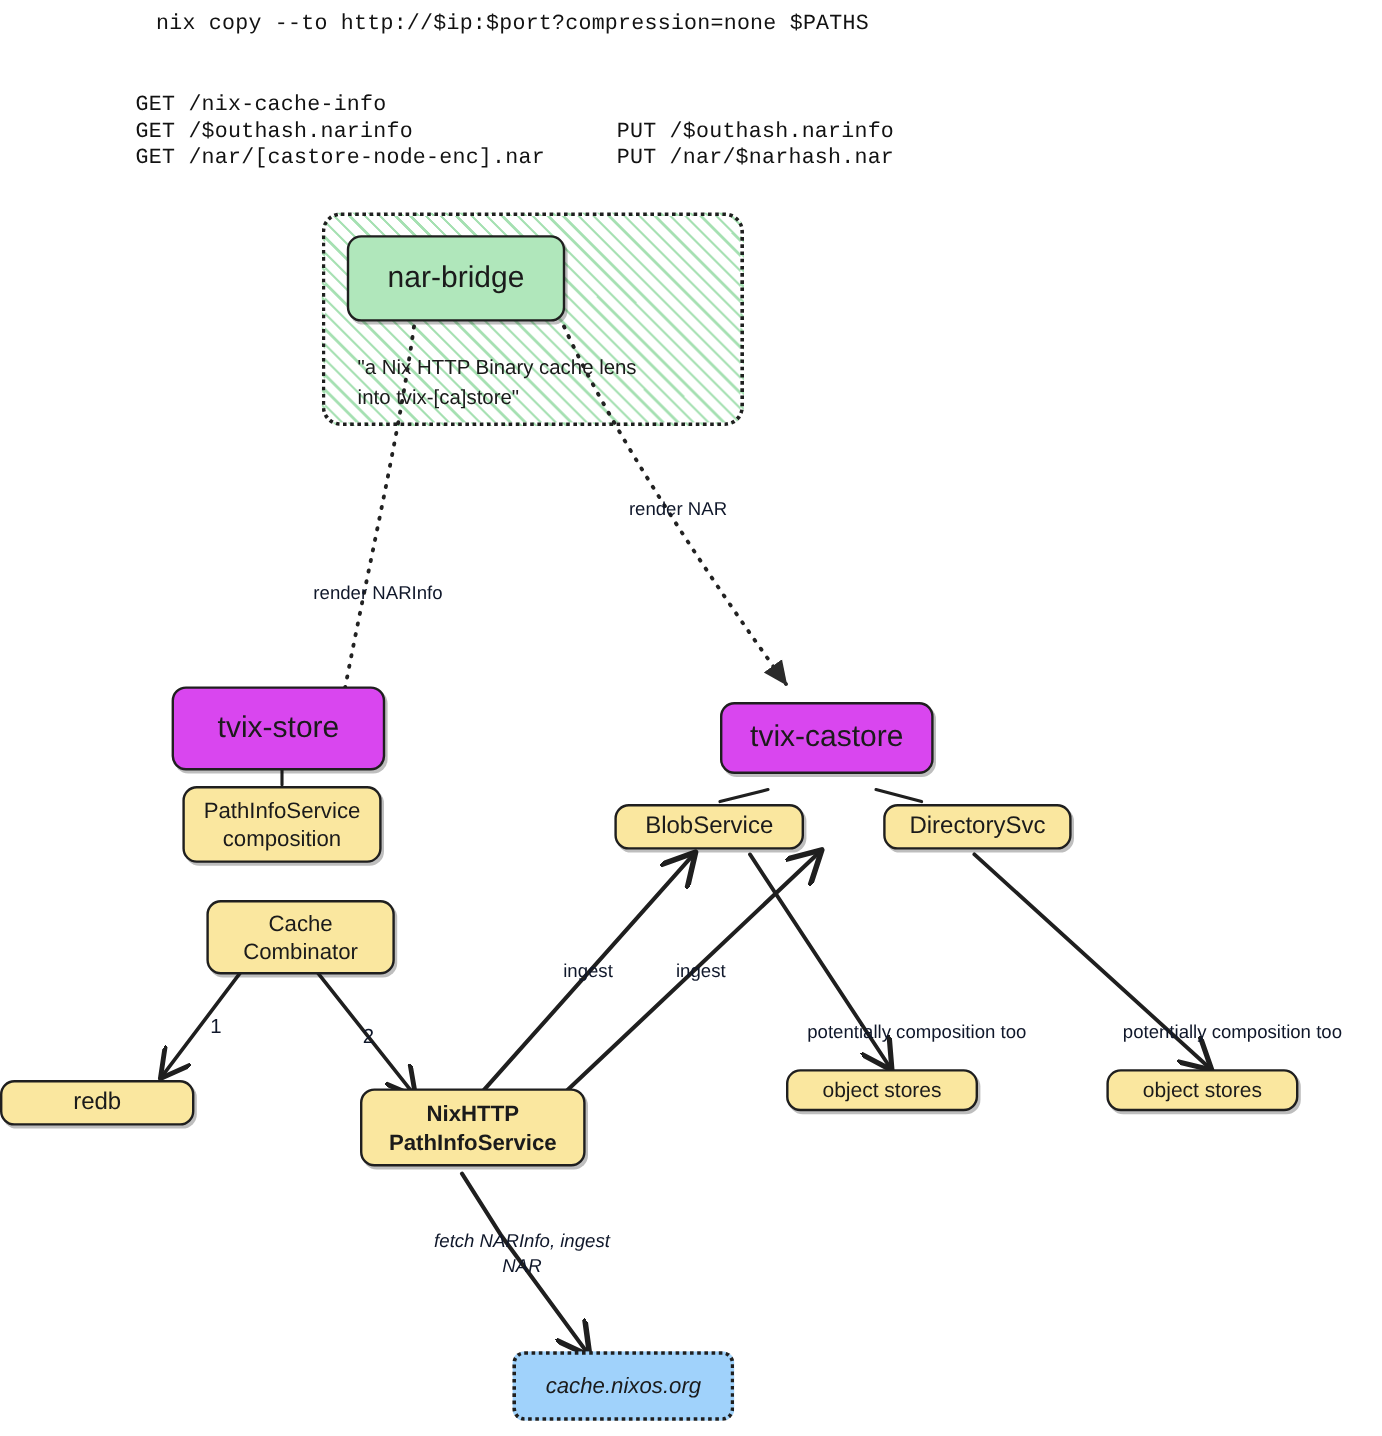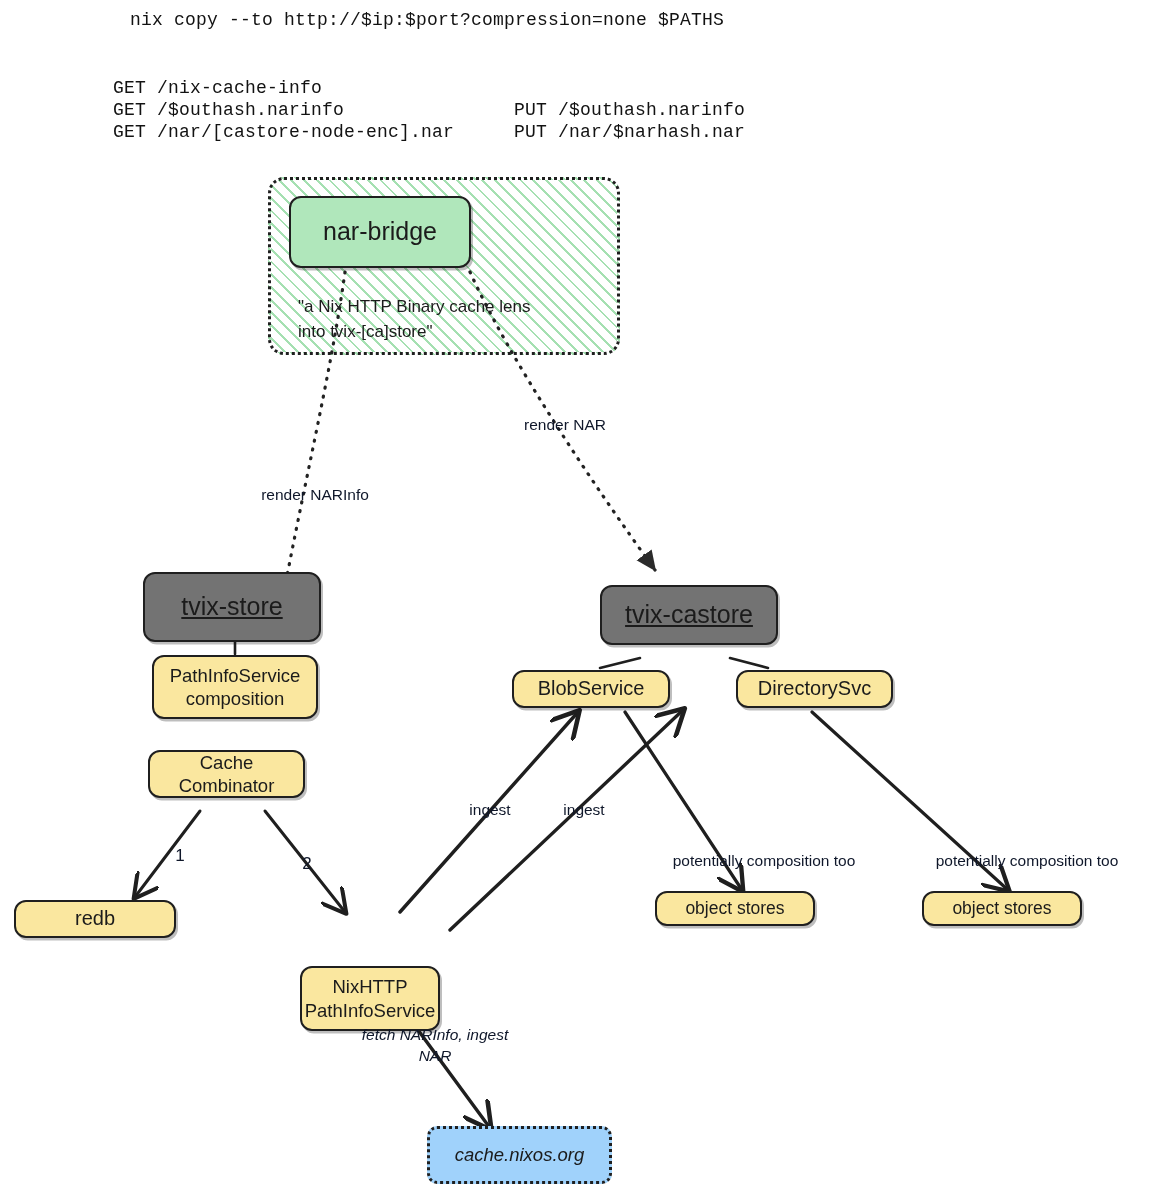--- a/index.html
+++ b/index.html
@@ -40,21 +40,21 @@
     border-radius: 12px;
     display: flex;
     align-items: center;
     justify-content: center;
     text-align: center;
     line-height: 1.26;
     color: #1b1b1b;
     box-shadow: 2px 2.5px 0 rgba(20,20,20,0.28);
   }
   .node.green  { background: #b0e7bb; }
-  .node.pink   { background: #737373; text-decoration: underline; }
+  .node.pink   { background: #d946ef; }
   .node.yellow { background: #fae79f; }
   .node.blue   { background: #a0d2fb; border-style: dotted; border-width: 3px; border-radius: 10px; box-shadow: none; }
 
   .group-box {
     position: absolute;
     box-sizing: border-box;
     border: 3px dotted #1f1f1f;
     border-radius: 16px;
     background-color: #ffffff;
     background-image: repeating-linear-gradient(
@@ -145,30 +145,30 @@
 
   <div class="node green t-24" style="left:289px; top:196px; width:182px; height:72px;">nar-bridge</div>
 
   <div class="node pink t-24" style="left:143px; top:572px; width:178px; height:70px;">tvix-store</div>
 
   <div class="node pink t-24" style="left:600px; top:585px; width:178px; height:60px;text-align:center;">tvix-castore</div>
 
   <div class="node yellow t-18" style="left:152px; top:655px; width:166px; height:64px; white-space:pre-line;">PathInfoService
 composition</div>
 
-  <div class="node yellow t-18" style="left:148px; top:750px; width:157px; height:48px; white-space:pre-line;">Cache
+  <div class="node yellow t-18" style="left:172px; top:750px; width:157px; height:62px; white-space:pre-line;">Cache
 Combinator</div>
 
   <div class="node yellow t-20" style="left:512px; top:670px; width:158px; height:38px;">BlobService</div>
 
   <div class="node yellow t-20" style="left:688px; top:670px; width:157px; height:38px;margin-left:48px;">DirectorySvc</div>
 
-  <div class="node yellow t-20" style="left:14px; top:900px; width:162px; height:38px;">redb</div>
+  <div class="node yellow t-20" style="left:0; top:900px; width:162px; height:38px;">redb</div>
 
-  <div class="node yellow t-18" style="left:300px; top:966px; width:140px; height:65px; white-space:pre-line;">NixHTTP
+  <div class="node yellow t-18" style="left:300px; top:907px; width:188px; height:65px; white-space:pre-line;font-weight:bold;">NixHTTP
 PathInfoService</div>
 
   <div class="node yellow t-17" style="left:655px; top:891px; width:160px; height:35px;">object stores</div>
 
   <div class="node yellow t-17" style="left:922px; top:891px; width:160px; height:35px;">object stores</div>
 
   <div class="node blue t-18" style="left:427px; top:1126px; width:185px; height:58px;font-style:italic;">cache.nixos.org</div>
 
   <div class="edge-label" style="left:245px; top:441px; width:140px;margin-top:44px;">render NARInfo</div>
 

